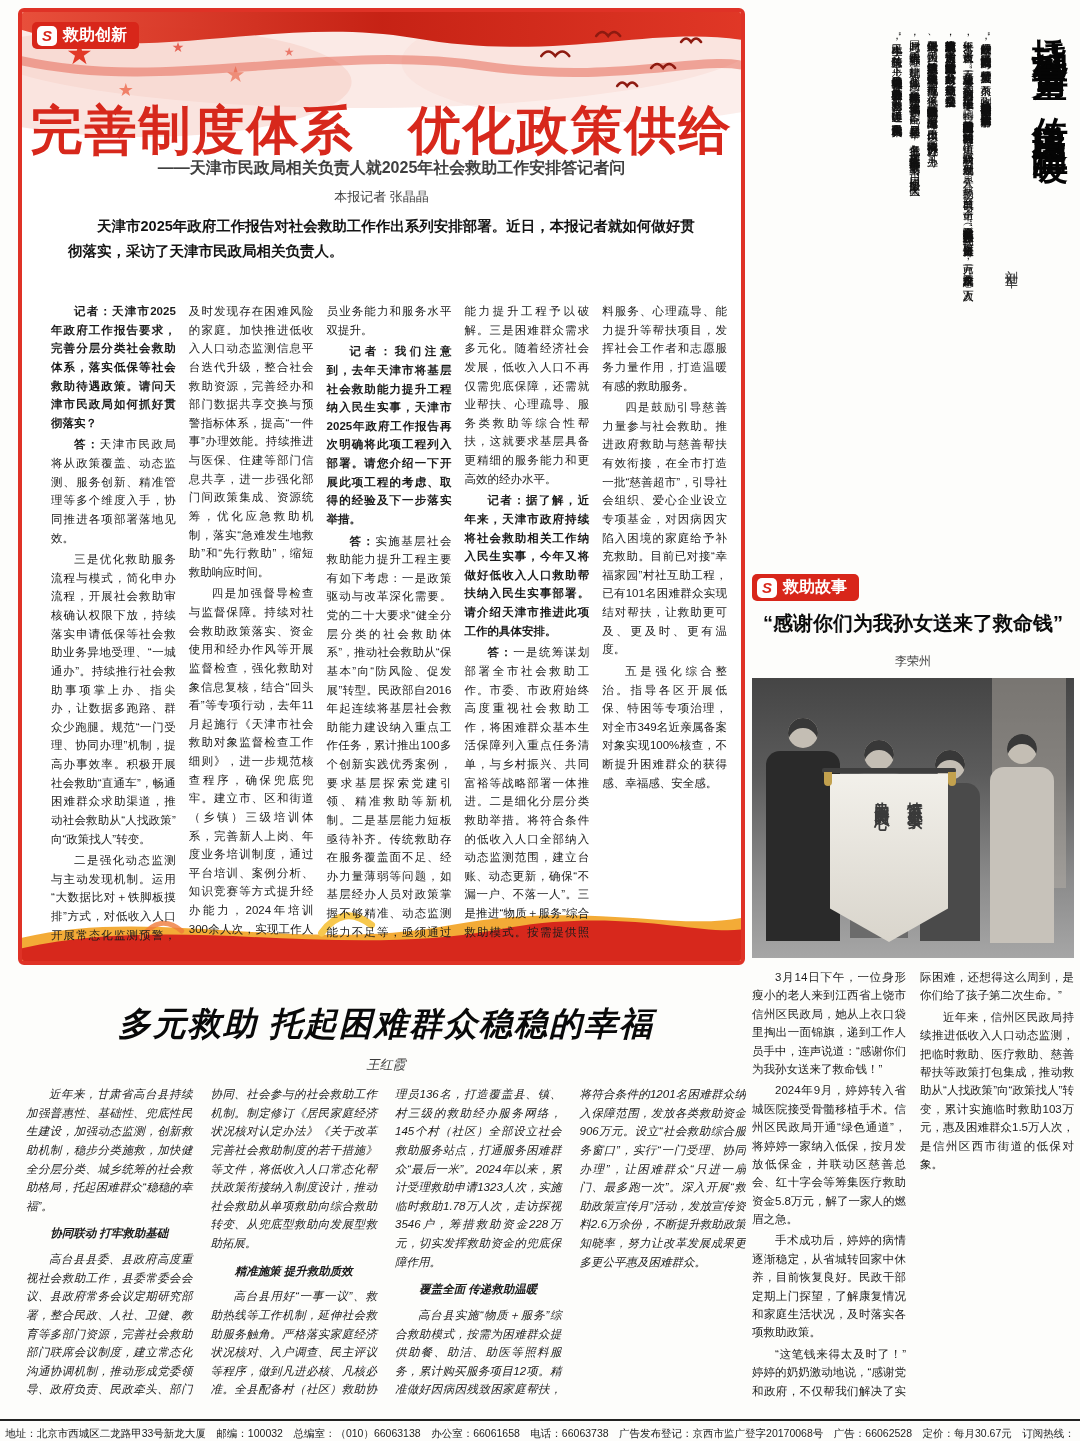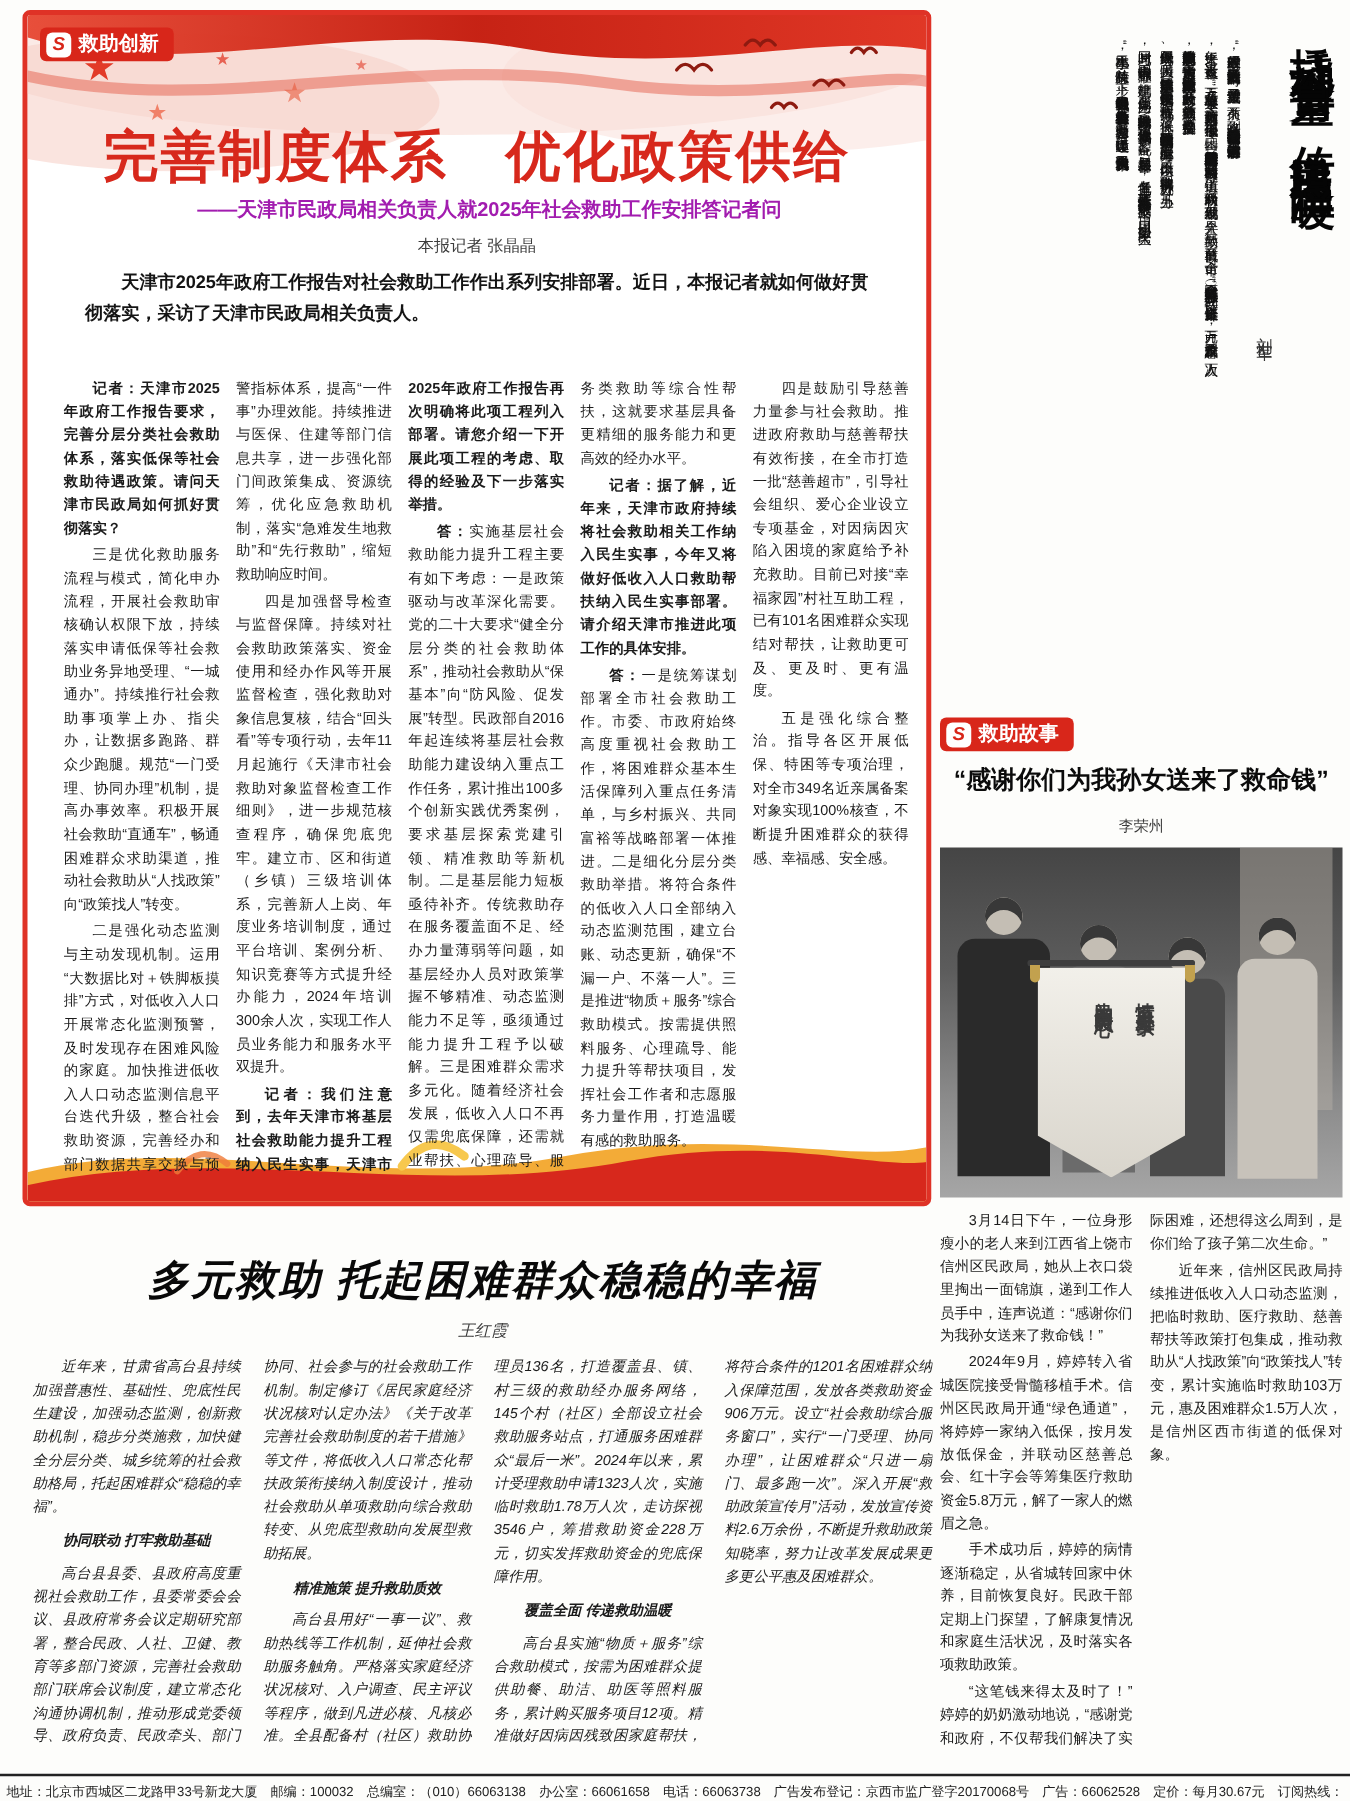--- a/index.html
+++ b/index.html
@@ -13,23 +13,23 @@
   .deco-top { position:absolute; left:0; top:0; width:100%; height:160px; z-index:0; }
   .deco-bottom { position:absolute; left:0; bottom:-2px; width:100%; height:78px; z-index:0; }
   .badge { position:absolute; display:inline-flex; align-items:center; gap:6px;
            background:#d8261a; color:#fff; font-weight:bold; font-size:16px;
            padding:3px 12px 3px 5px; border-radius:5px; z-index:3; }
   .badge .s-logo { background:#fff; color:#d8261a; width:20px; height:20px; border-radius:5px;
                    display:flex; align-items:center; justify-content:center;
                    font-weight:900; font-style:italic; font-size:15px; }
   .main-box .badge { left:10px; top:10px; }
   .headline { position:absolute; left:0; right:0; top:84px; text-align:center; z-index:2;
-              font-size:44px; font-weight:900; letter-spacing:2px; color:#d7281c; }
+              font-size:52px; font-weight:900; letter-spacing:2px; color:#d7281c; }
   .subheadline { position:absolute; left:0; right:0; top:146px; text-align:center; z-index:2;
-                 font-size:16px; font-weight:bold; color:#a21caf;padding-left:20px; }
+                 font-size:16px; font-weight:bold; color:#404040;padding-left:20px; }
   .byline { position:absolute; left:0; right:0; top:176px; text-align:center; z-index:2;
             font-size:13px; color:#3c3c3c; }
   .lead { position:absolute; left:46px; right:46px; top:202px; z-index:2;
           font-size:14.5px; font-weight:bold; line-height:1.75; text-indent:2em; color:#141414; }
   .main-body { position:absolute; left:14px; right:14px; top:290px; bottom:16px; z-index:1;
                column-count:5; column-gap:13px; column-fill:auto;
                font-size:11.5px; line-height:1.62; text-align:justify; overflow:hidden;margin-left:15px; }
   .para { text-indent:2em; margin-bottom:3px; }
   .plead { font-weight:bold; }
   .plead:empty { display:none; }
@@ -128,20 +128,21 @@
 
     <h1 class="headline">完善制度体系　优化政策供给</h1>
     <div class="subheadline">——天津市民政局相关负责人就2025年社会救助工作安排答记者问</div>
     <div class="byline">本报记者 张晶晶</div>
     <p class="lead">天津市2025年政府工作报告对社会救助工作作出系列安排部署。近日，本报记者就如何做好贯彻落实，采访了天津市民政局相关负责人。</p>
 
     <div class="main-body">
 
         <p class="para p-q"><b class="plead">记者：</b><span>天津市2025年政府工作报告要求，完善分层分类社会救助体系，落实低保等社会救助待遇政策。请问天津市民政局如何抓好贯彻落实？</span></p>
 
+        <p class="para p-a"><b class="plead">答：</b><span>天津市民政局将从政策覆盖、动态监测、服务创新、精准管理等多个维度入手，协同推进各项部署落地见效。</span></p>
 
 
         <p class="para p-n"><span>三是优化救助服务流程与模式，简化申办流程，开展社会救助审核确认权限下放，持续落实申请低保等社会救助业务异地受理、“一城通办”。持续推行社会救助事项掌上办、指尖办，让数据多跑路、群众少跑腿。规范“一门受理、协同办理”机制，提高办事效率。积极开展社会救助“直通车”，畅通困难群众求助渠道，推动社会救助从“人找政策”向“政策找人”转变。</span></p>
 
         <p class="para p-n"><span>二是强化动态监测与主动发现机制。运用“大数据比对＋铁脚板摸排”方式，对低收入人口开展常态化监测预警，及时发现存在困难风险的家庭。加快推进低收入人口动态监测信息平台迭代升级，整合社会救助资源，完善经办和部门数据共享交换与预警指标体系，提高“一件事”办理效能。持续推进与医保、住建等部门信息共享，进一步强化部门间政策集成、资源统筹，优化应急救助机制，落实“急难发生地救助”和“先行救助”，缩短救助响应时间。</span></p>
 
         <p class="para p-n"><span>四是加强督导检查与监督保障。持续对社会救助政策落实、资金使用和经办作风等开展监督检查，强化救助对象信息复核，结合“回头看”等专项行动，去年11月起施行《天津市社会救助对象监督检查工作细则》，进一步规范核查程序，确保兜底兜牢。建立市、区和街道（乡镇）三级培训体系，完善新人上岗、年度业务培训制度，通过平台培训、案例分析、知识竞赛等方式提升经办能力，2024年培训300余人次，实现工作人员业务能力和服务水平双提升。</span></p>
 
         <p class="para p-q"><b class="plead">记者：</b><span>我们注意到，去年天津市将基层社会救助能力提升工程纳入民生实事，天津市2025年政府工作报告再次明确将此项工程列入部署。请您介绍一下开展此项工程的考虑、取得的经验及下一步落实举措。</span></p>
 

